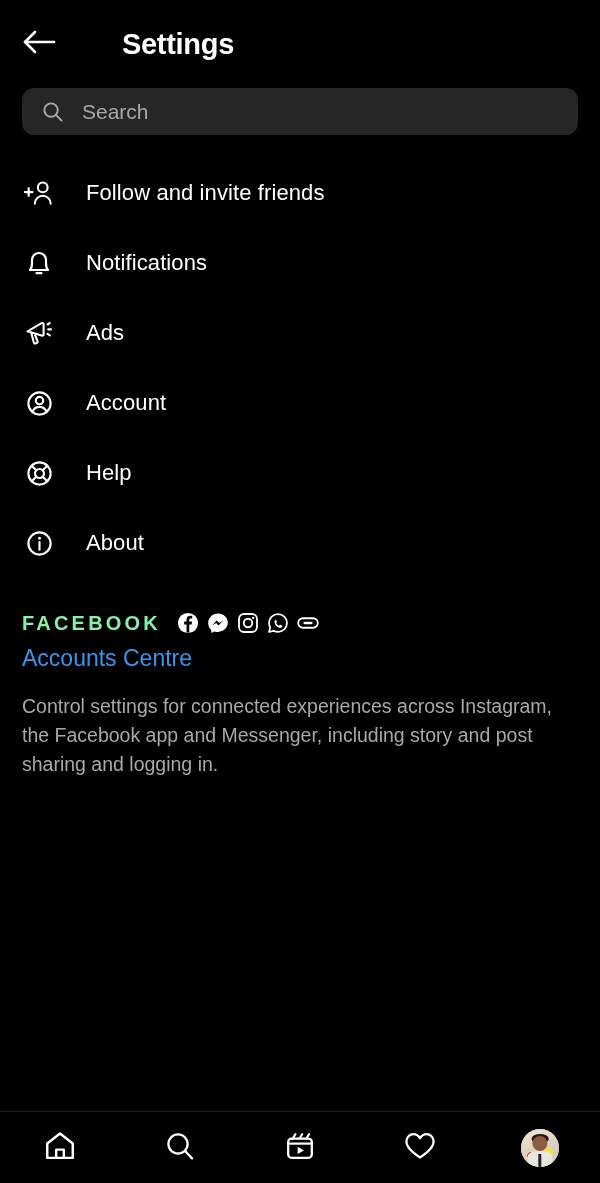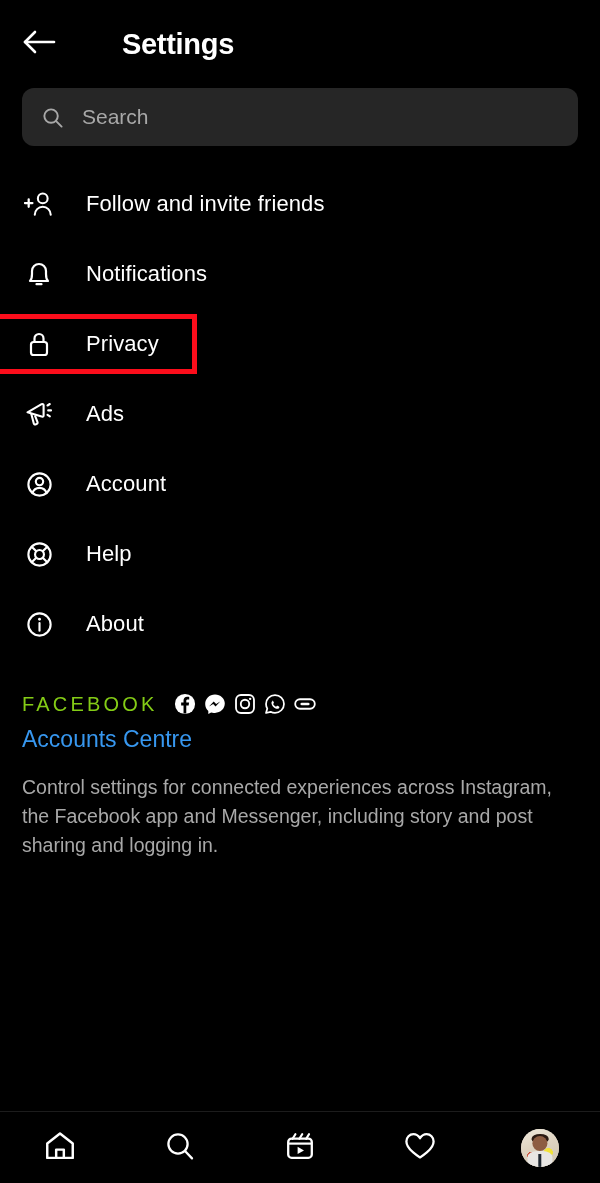--- a/index.html
+++ b/index.html
@@ -45,21 +45,21 @@
     margin-left: 58px;
     line-height: 1;
     text-align: right;
   }
 
   
   .search-wrap {
     padding: 0 22px;
   }
   .search-bar {
-    height: 58px;
+    height: 47px;
     background: #262626;
     border-radius: 12px;
     display: flex;
     align-items: center;
     padding: 0 18px;
     box-sizing: border-box;
   }
   .search-icon {
     width: 24px;
     height: 24px;
@@ -118,23 +118,23 @@
     margin-top: 28px;
     padding: 0 22px;
   }
   .fb-row {
     display: flex;
     align-items: center;
     height: 34px;
   }
   .fb-word {
     font-size: 20px;
-    font-weight: normal;
+    font-weight: bold;
     letter-spacing: 3.2px;
-    color: #84cc16;
+    color: #86efac;
   }
   .fb-icons {
     display: flex;
     align-items: center;
     margin-left: 16px;
     gap: 8px;
   }
   .fb-icons .sicon {
     width: 22px;
     height: 22px;
@@ -280,29 +280,20 @@
     <div class="menu-item">
       <span class="m-icon">
         <svg width="28" height="30" viewBox="0 0 28 30" fill="none">
           <path d="M5 22C5 22 7 20 7 15V12C7 8.1 10.1 5 14 5C17.9 5 21 8.1 21 12V15C21 20 23 22 23 22H5Z" stroke="#fff" stroke-width="2.2" stroke-linejoin="round"></path>
           <path d="M11.5 25.2H16.5" stroke="#fff" stroke-width="2.2" stroke-linecap="round"></path>
         </svg>
       </span>
       <span class="m-label">Notifications</span>
     </div>
 
-    <div class="menu-item highlighted">
-      <span class="m-icon">
-        <svg width="26" height="30" viewBox="0 0 26 30" fill="none">
-          <rect x="5" y="13" width="16" height="13" rx="2.6" stroke="#fff" stroke-width="2.2"></rect>
-          <path d="M8.5 13V9.5C8.5 7 10.5 5 13 5C15.5 5 17.5 7 17.5 9.5V13" stroke="#fff" stroke-width="2.2" stroke-linecap="round"></path>
-        </svg>
-      </span>
-      <span class="m-label">Privacy</span>
-    </div>
 
 
     <div class="menu-item">
       <span class="m-icon">
         <svg width="30" height="30" viewBox="0 0 30 30" fill="none">
           <path d="M3.5 13.3L17.6 5.2C18.5 4.7 19.6 5.3 19.6 6.3V16.4C19.6 17.5 18.5 18.1 17.6 17.5L3.5 13.3Z" stroke="#fff" stroke-width="2.1" stroke-linejoin="round"></path>
           <path d="M7.2 14.6L9.8 24.5C10 25.2 10.7 25.6 11.4 25.4L12.6 25C13.4 24.8 13.8 23.9 13.5 23.1L10.9 16.4" stroke="#fff" stroke-width="2.1" stroke-linejoin="round"></path>
           <path d="M23.5 6.5L25.8 5M24.2 11.4H27M23.5 15.8L25.9 17.3" stroke="#fff" stroke-width="2.1" stroke-linecap="round"></path>
         </svg>
       </span>

